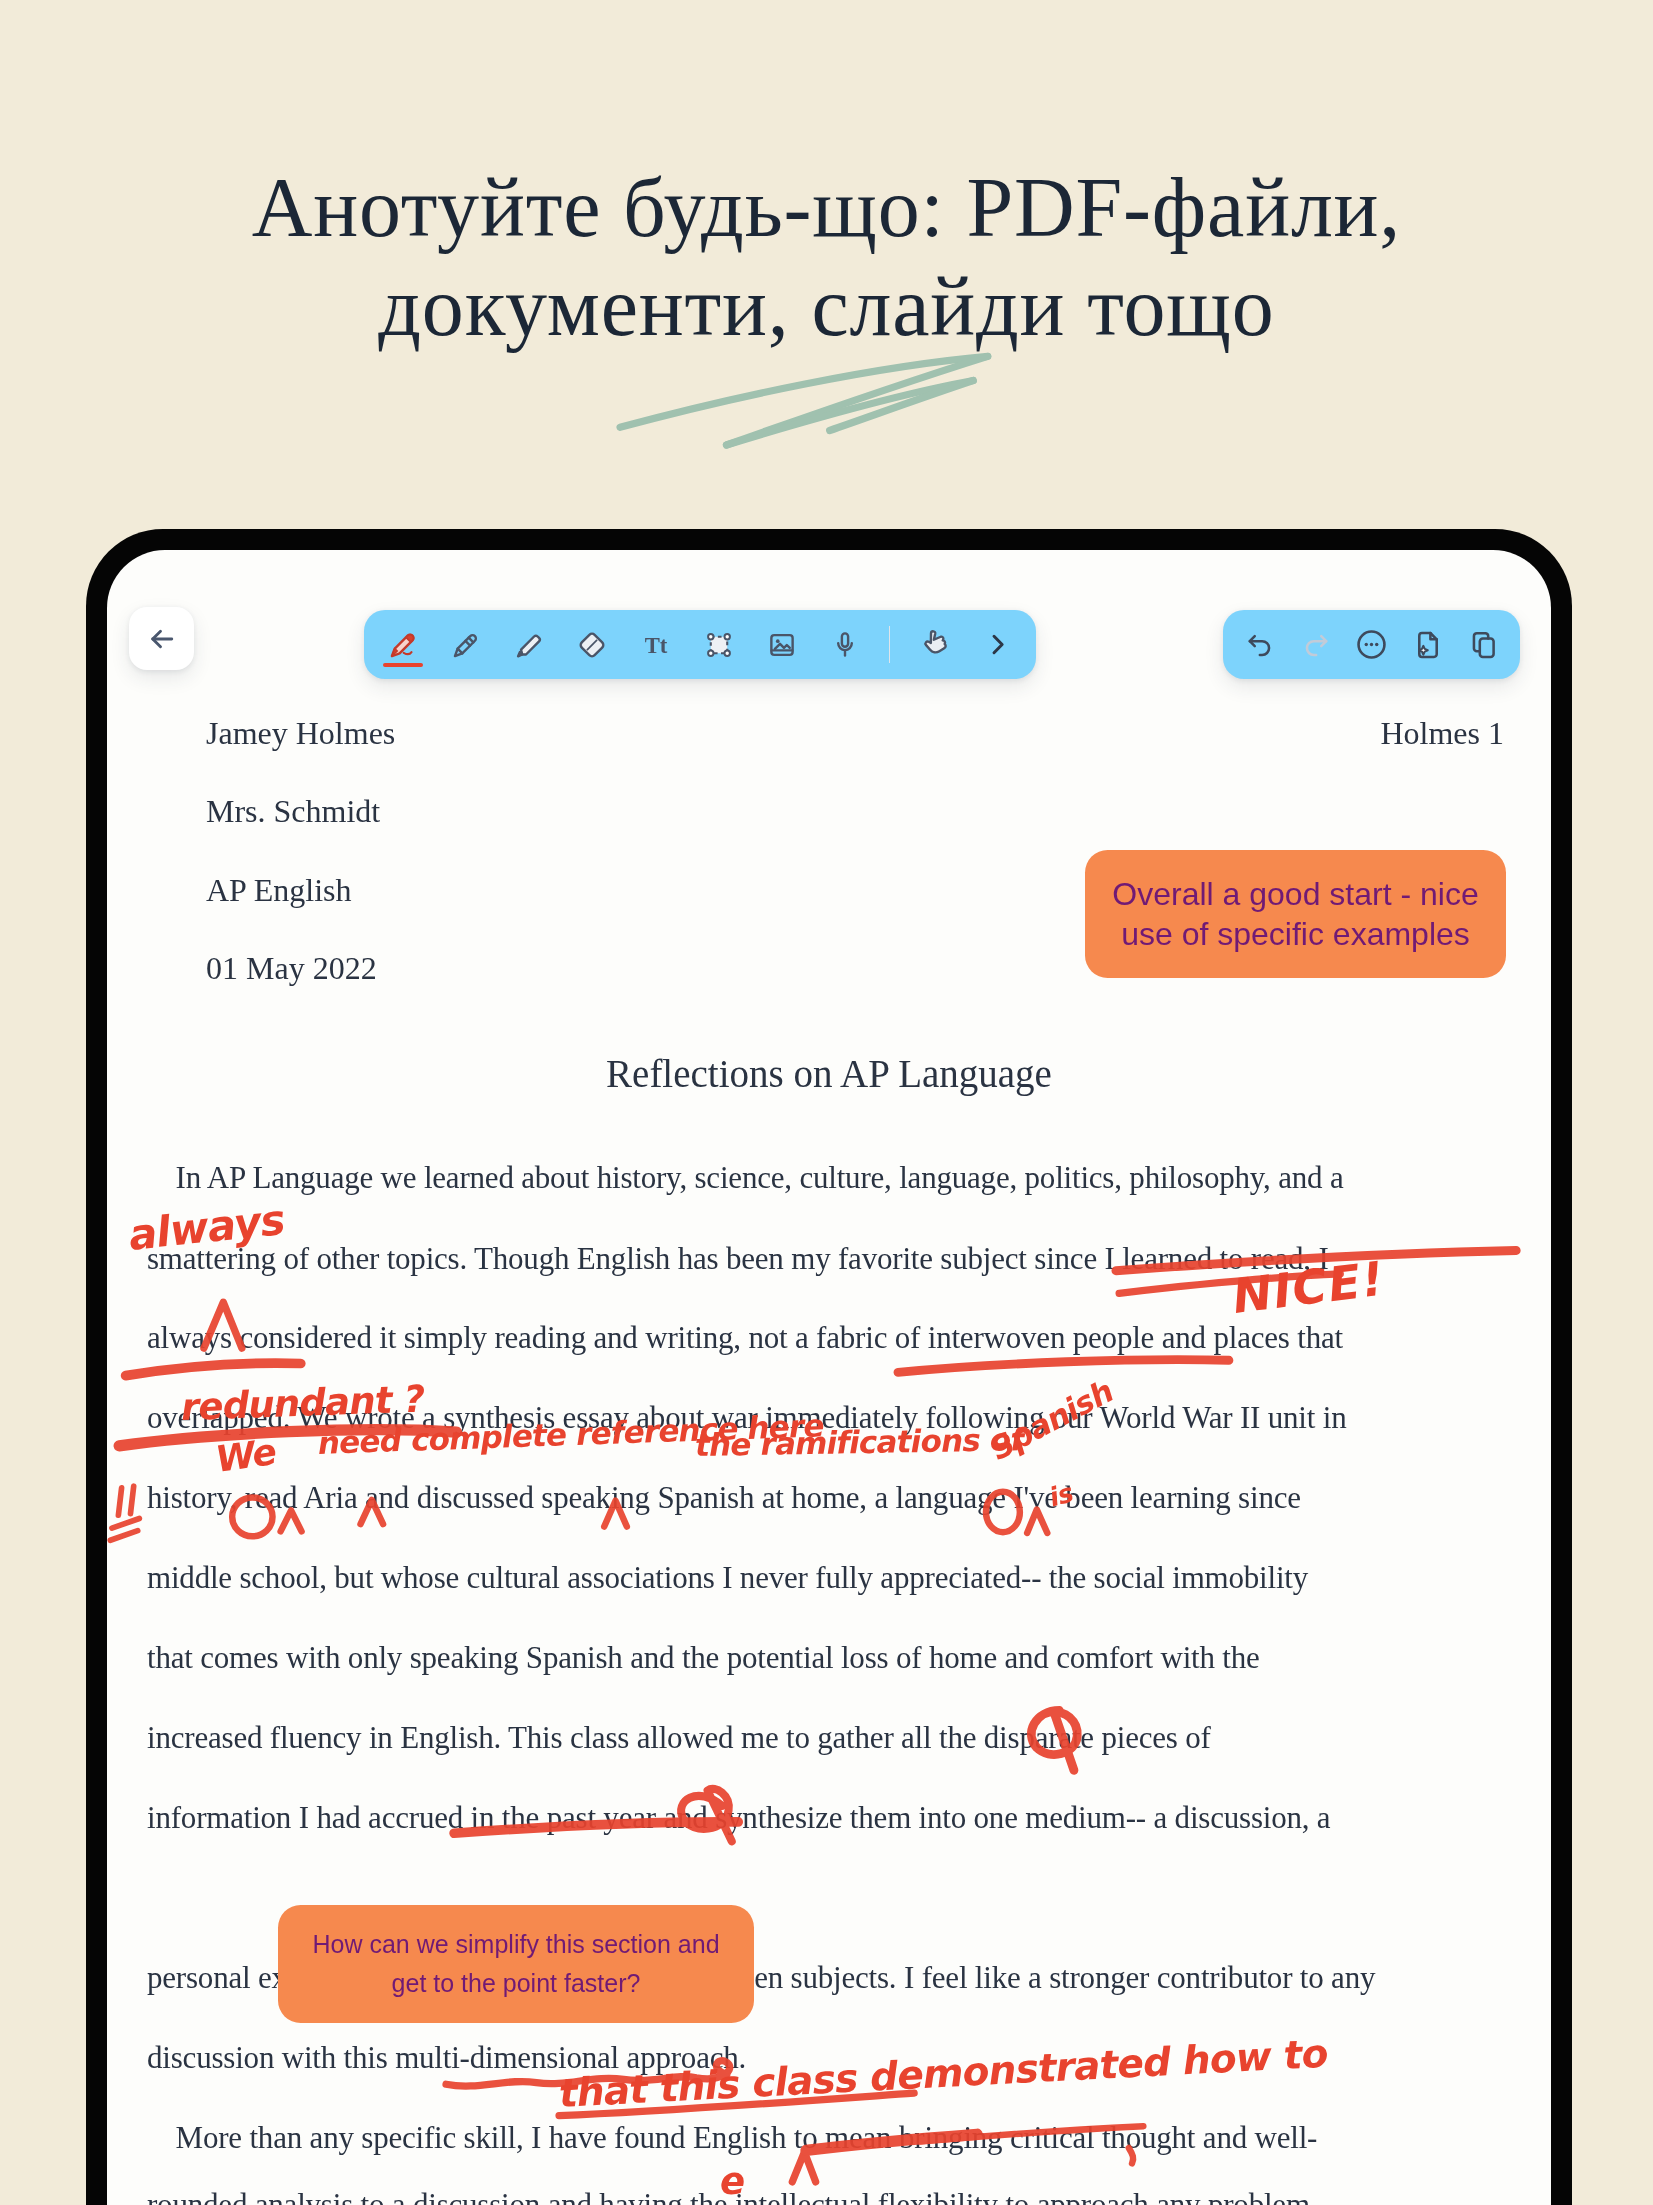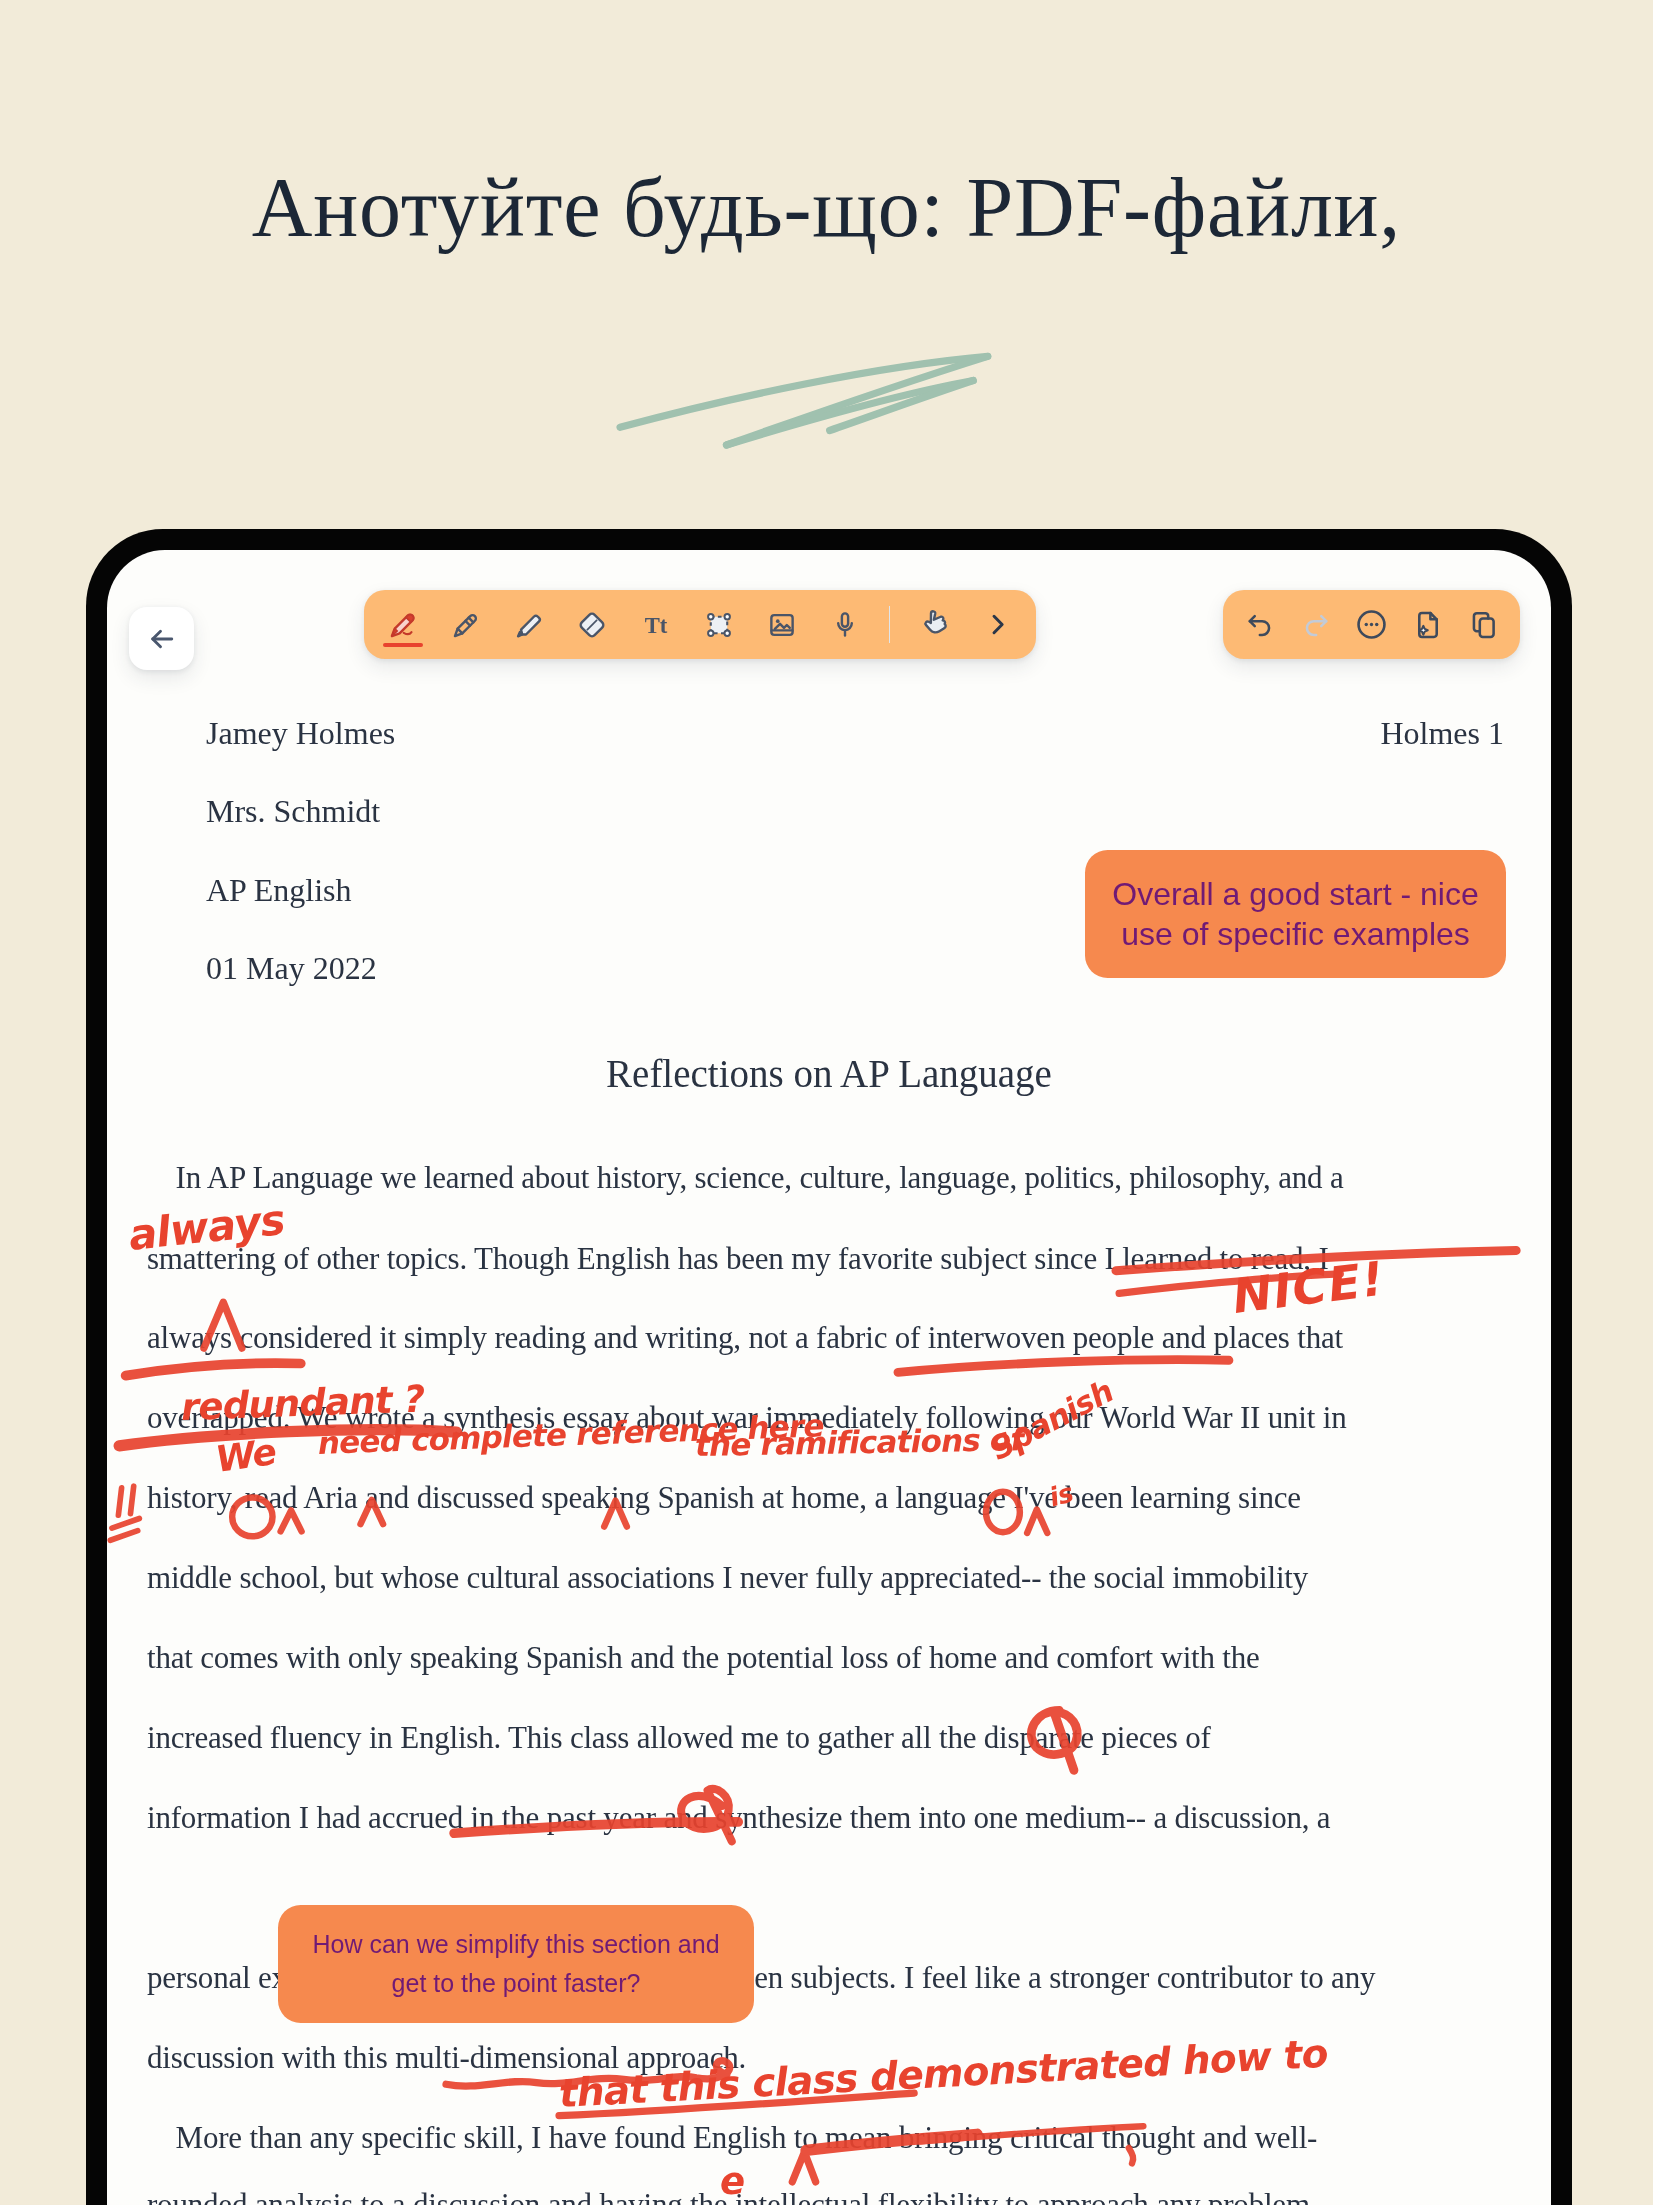--- a/index.html
+++ b/index.html
@@ -16,21 +16,21 @@
   .scribble{position:absolute;left:612px;top:345px;}
   
   .tablet{position:absolute;left:86px;top:529px;width:1486px;height:1711px;
     background:#050505;border-radius:77px 77px 0 0;}
   .screen{position:absolute;left:21px;top:21px;width:1444px;height:1690px;
     background:#FDFDFB;border-radius:58px 58px 0 0;overflow:hidden;}
   
   .back-btn{position:absolute;left:22px;top:57px;width:65px;height:63px;border:none;
     background:#fff;border-radius:18px;display:flex;align-items:center;justify-content:center;
     box-shadow:0 8px 19.4px rgba(40,50,70,.10),0 1.6px 4.8px rgba(40,50,70,.08);cursor:pointer;}
-  .pill{position:absolute;top:40px;height:69px;background:#fdba74;border-radius:21px;
+  .pill{position:absolute;top:60px;height:69px;background:#7dd3fc;border-radius:21px;
     display:flex;align-items:center;
     box-shadow:0 8px 19.4px rgba(40,50,70,.10),0 1.6px 4.8px rgba(40,50,70,.08);}
   .left-pill{left:257px;width:672px;justify-content:space-between;padding:0 19.4px;box-sizing:border-box;}
   .right-pill{left:1116px;width:297px;justify-content:space-evenly;}
   .tool-btn{position:relative;width:39px;height:50px;border:none;background:none;padding:0;
     display:flex;align-items:center;justify-content:center;cursor:pointer;}
   .pen-underline{position:absolute;left:50%;transform:translateX(-50%);bottom:2.4px;
     width:40px;height:4px;border-radius:2.4px;background:#E8432E;}
   .tdivider{width:1.6px;height:37px;background:#DFE5EB;}
   
@@ -51,20 +51,21 @@
   .hw{position:absolute;font-family:"DejaVu Sans",sans-serif;font-style:italic;font-weight:700;
     color:#E8432E;letter-spacing:-0.8px;line-height:1;transform-origin:left center;white-space:pre;z-index:5;}
   .ink{position:absolute;left:0;top:0;z-index:4;pointer-events:none;}
   .icon{display:block;}
 </style>
 </head>
 <body>
 
 <div class="hero-title">
   <div>Анотуйте будь-що: PDF-файли,</div>
+  <div>документи, слайди тощо</div>
 </div>
 <svg class="scribble" width="387" height="113" viewBox="0 0 480 140">
   <g fill="none" stroke="#9CBFAD" stroke-width="9" stroke-linecap="round" opacity="0.95">
     <path d="M10 102 C150 64,330 26,466 14"></path>
     <path d="M466 14 C358 48,232 92,142 124"></path>
     <path d="M142 124 C240 94,350 62,448 44"></path>
     <path d="M448 44 C382 66,322 88,270 106"></path>
   </g>
 </svg>
 

